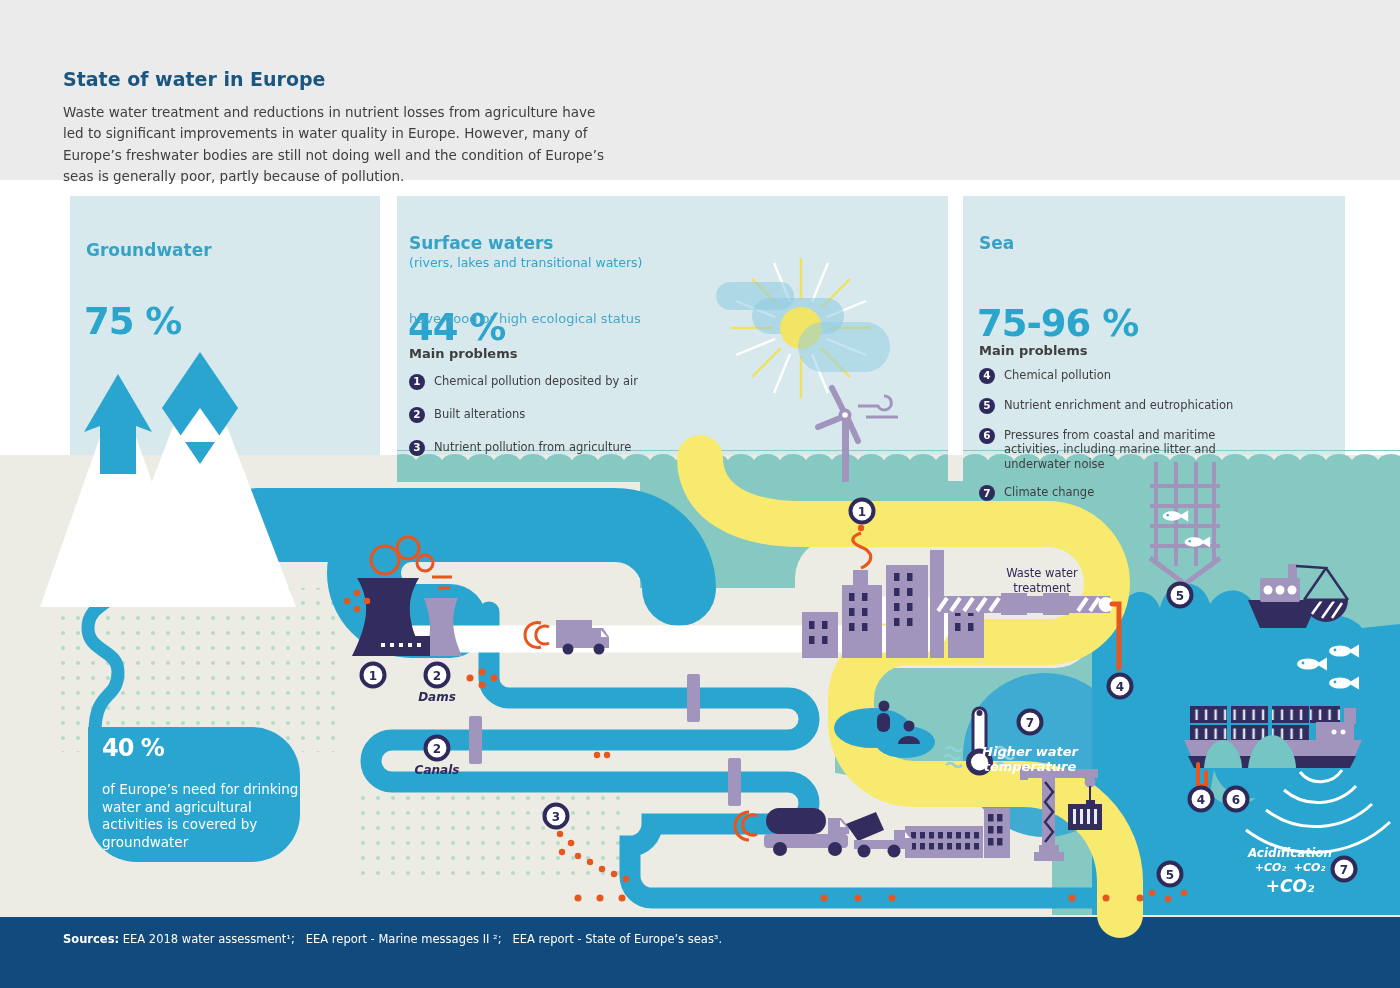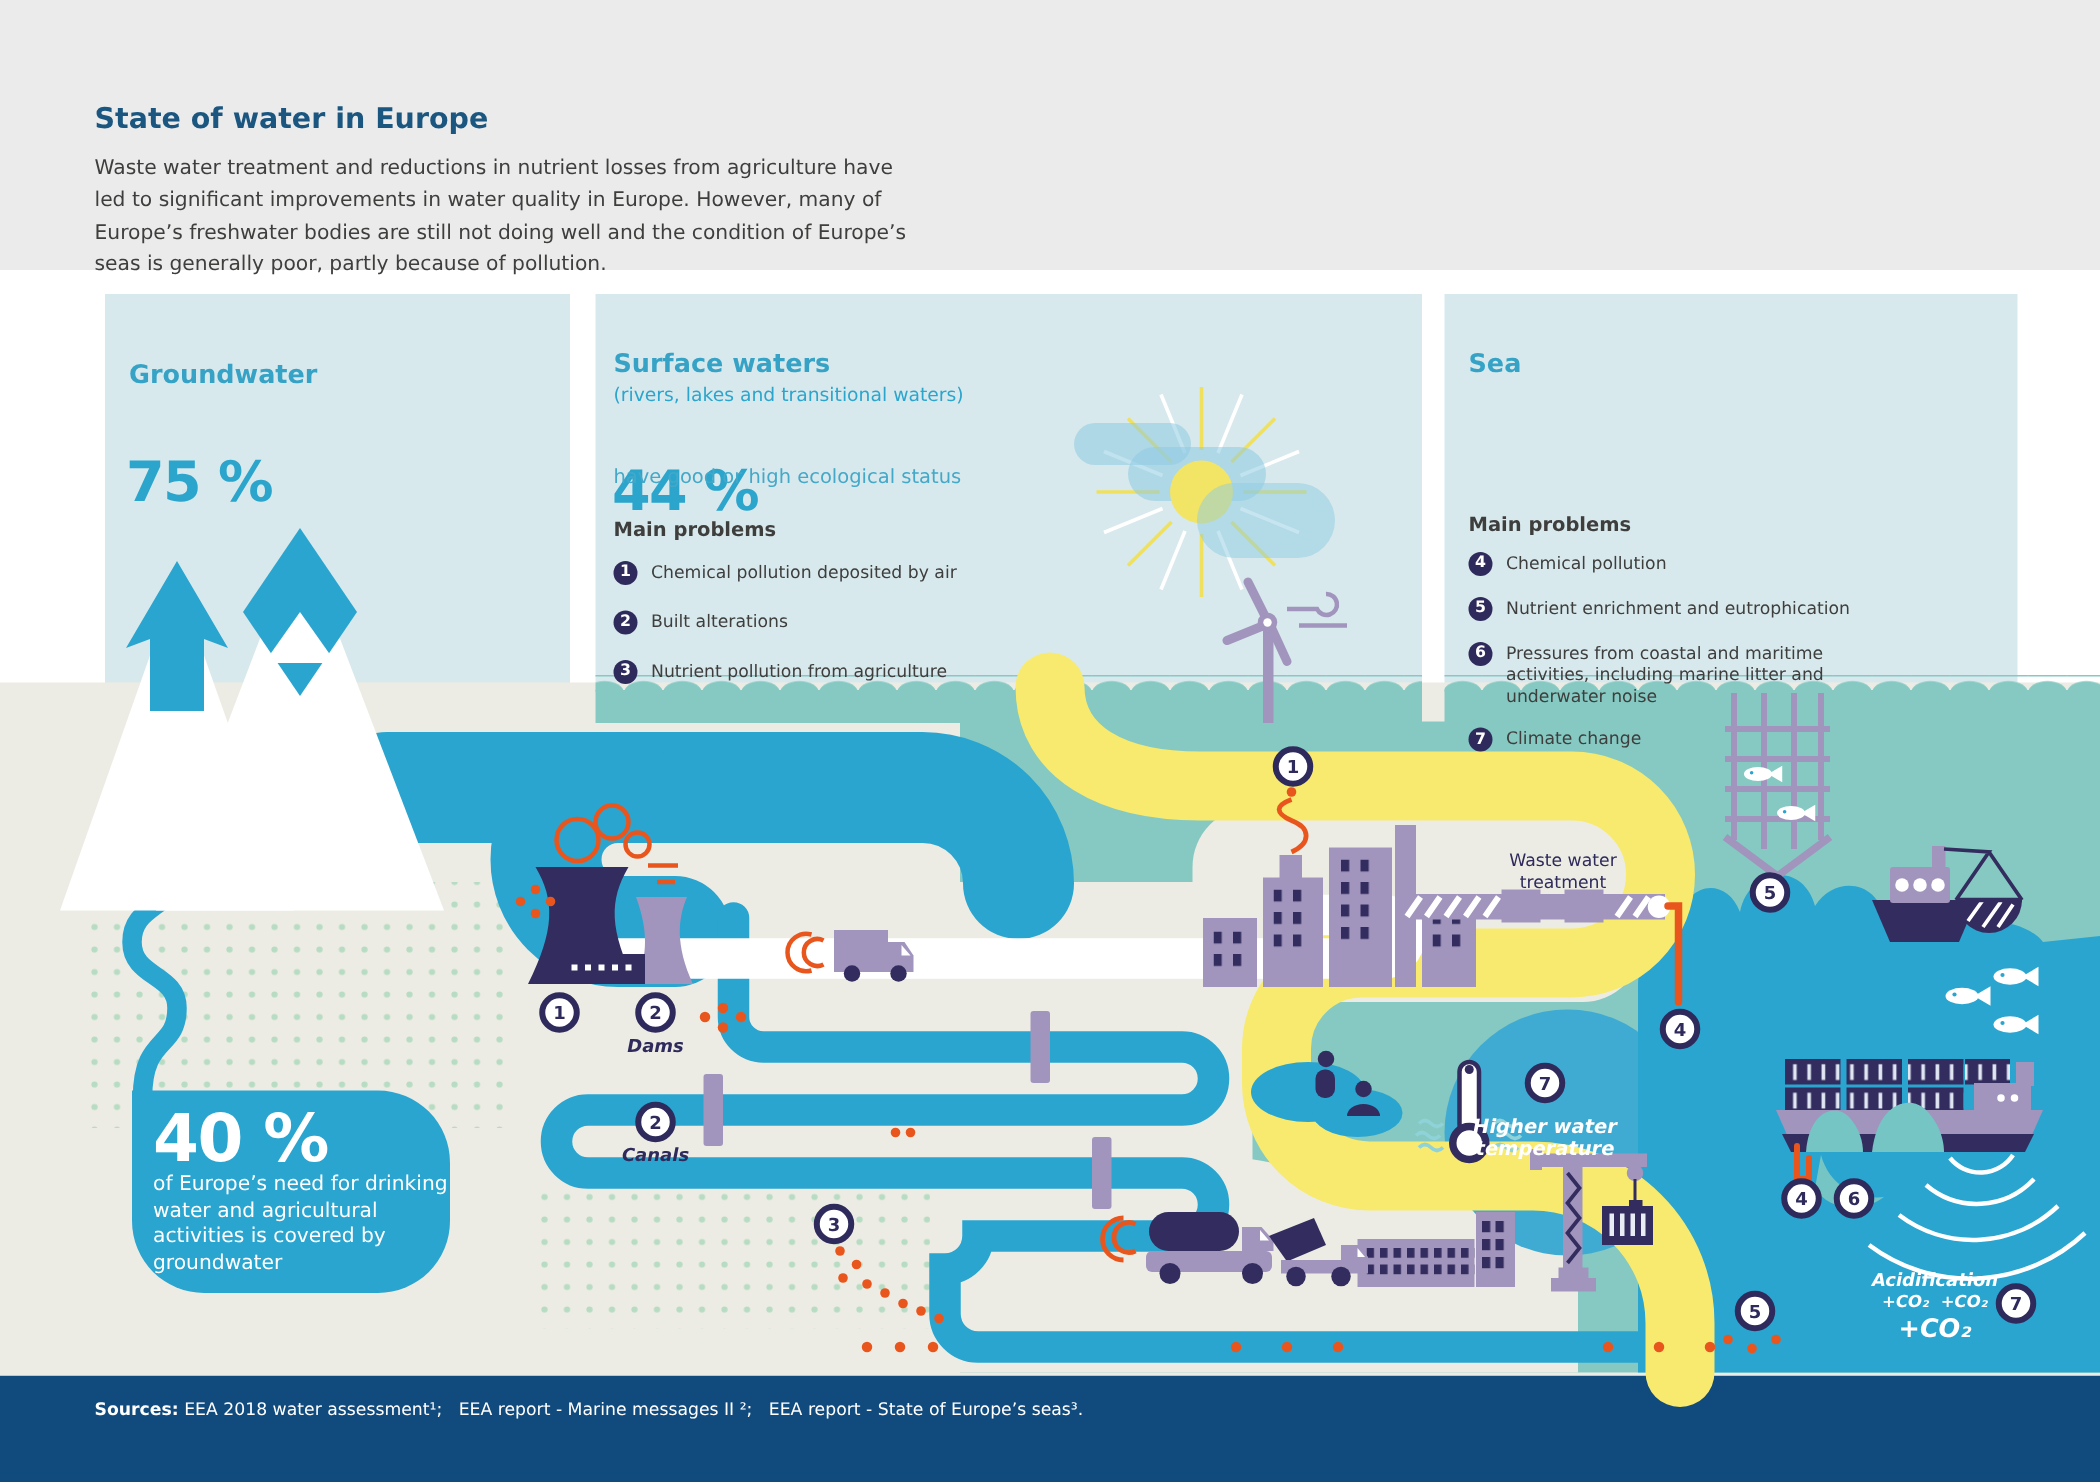--- a/index.html
+++ b/index.html
@@ -27,21 +27,21 @@
   
   #scene{left:0;top:0;width:1400px;height:988px;z-index:2;pointer-events:none;}
   .ovl{z-index:3;}
   .sm{position:absolute;z-index:3;width:27px;height:27px;border-radius:50%;background:#fff;
       border:4px solid #2e2a5c;box-sizing:border-box;transform:translate(-50%,-50%);
       display:flex;align-items:center;justify-content:center;font-size:12px;font-weight:700;color:#2e2a5c;}
   .slab{position:absolute;z-index:3;font-size:12px;font-weight:600;font-style:italic;color:#2e2a5c;text-align:center;}
   #wwt{font-style:normal;font-weight:400;font-size:11.5px;line-height:1.3;}
   #hwt{color:#fff;font-weight:700;font-size:13px;}
   .acid{color:#fff;font-weight:700;font-style:italic;text-align:center;}
-  #bubStat{z-index:3;font-size:44px;font-weight:800;color:#fff;letter-spacing:-1px;}
+  #bubStat{z-index:3;font-size:24px;font-weight:800;color:#fff;letter-spacing:-1px;}
   #bubCap{z-index:3;width:198px;font-size:13.5px;font-weight:400;color:#fff;line-height:1.3;}
   
   #ftr{left:0;top:917px;width:1400px;height:71px;background:#114a7c;z-index:1;}
   #ftxt{left:63px;top:932px;z-index:3;font-size:11.5px;color:#fff;}
   #ftxt b{font-weight:700;}
 </style>
 </head>
 <body>
 
 <div id="page">
@@ -404,20 +404,21 @@
         <span class="pb">2</span>
         <span>Built alterations</span>
       </div>
     <div class="pitem">
         <span class="pb">3</span>
         <span>Nutrient pollution from agriculture</span>
       </div>
   </div>
 
   <div class="abs ovl ph" style="left:979px;top:233px;">Sea</div>
+  <div class="abs ovl stat" style="left:977px;top:266px;">75-96 %</div>
   <div class="abs ovl mpt" style="left:979px;top:343px;">Main problems</div>
   <div class="plist ovl" style="left:979px;top:368px;gap:14px;width:265px;">
     <div class="pitem">
         <span class="pb">4</span>
         <span>Chemical pollution</span>
       </div>
     <div class="pitem">
         <span class="pb">5</span>
         <span>Nutrient enrichment and eutrophication</span>
       </div>

